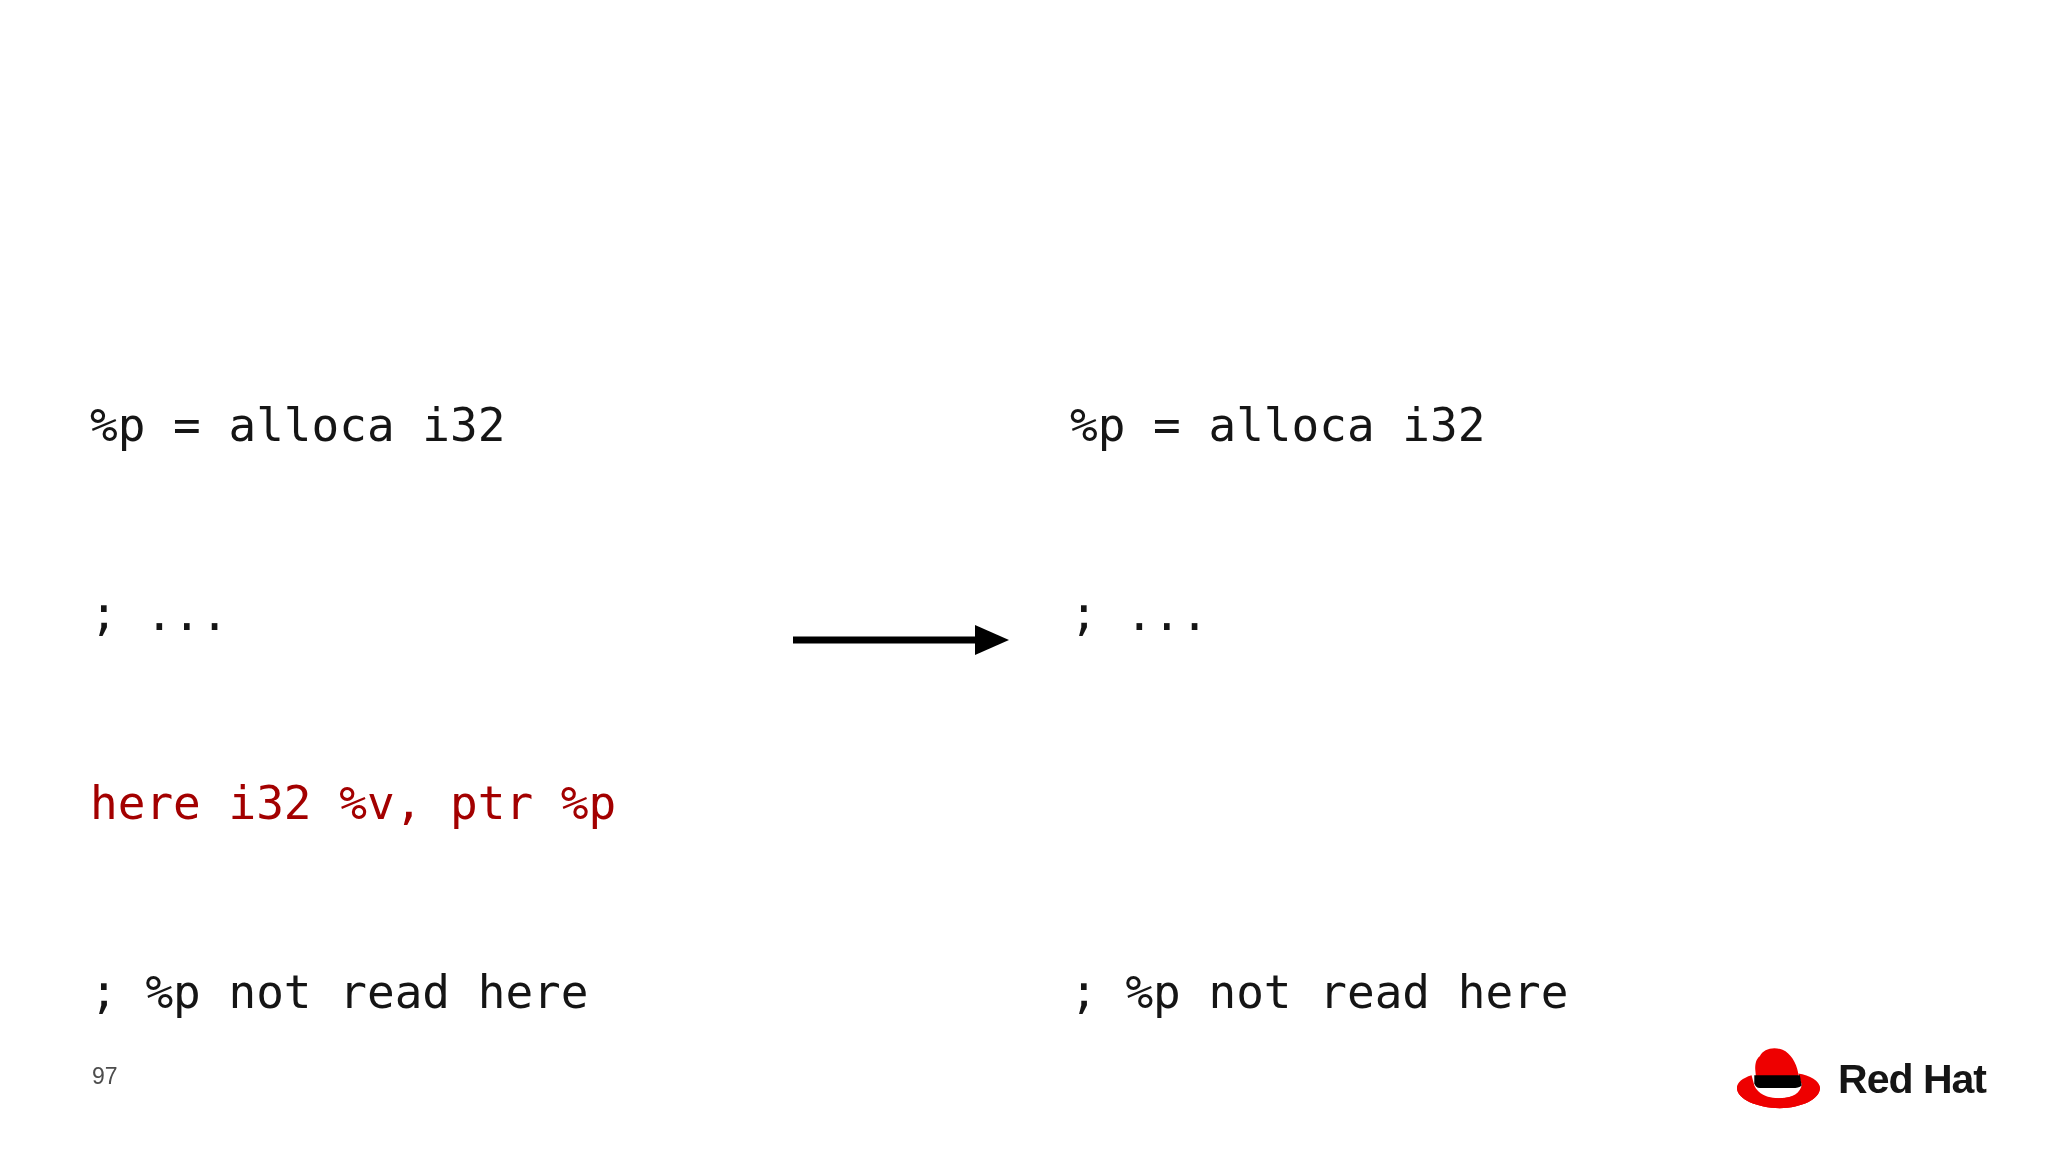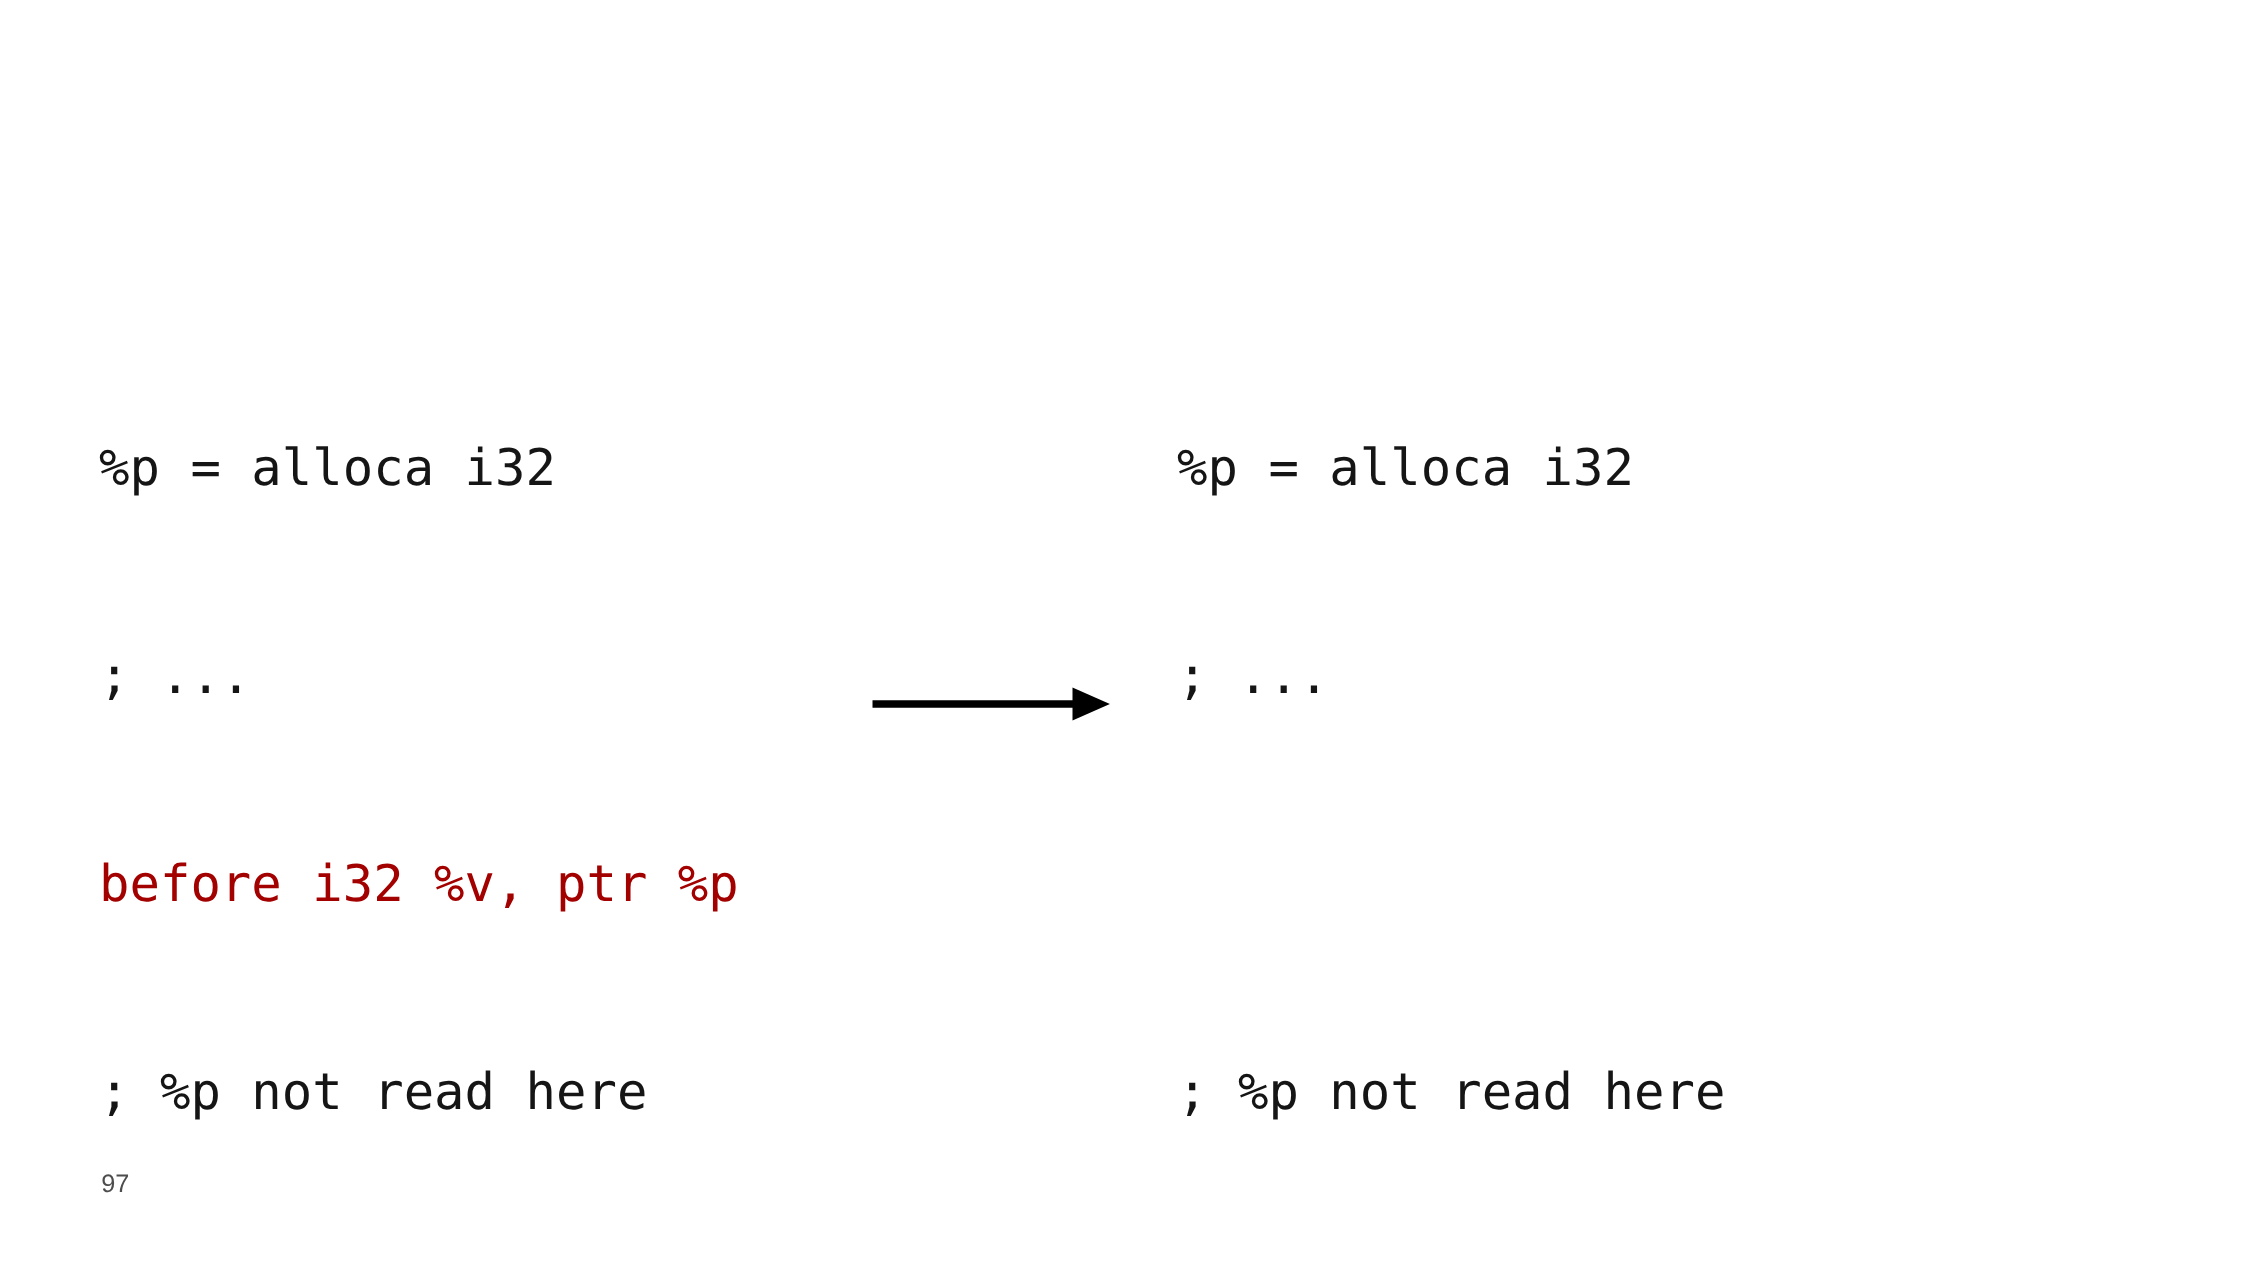--- a/index.html
+++ b/index.html
@@ -115,21 +115,21 @@
 <body>
 
 <div class="slide">
 
 
   <div class="code-area">
 
     <div class="code-block left">
       <span class="code-line">%p = alloca i32</span>
       <span class="code-line">; ...</span>
-      <span class="code-line dead">before i32 %v, ptr %p</span>
+      <span class="code-line dead">here i32 %v, ptr %p</span>
       <span class="code-line">; %p not read here</span>
       <span class="code-line">ret void</span>
     </div>
 
     <div class="code-block right">
       <span class="code-line">%p = alloca i32</span>
       <span class="code-line">; ...</span>
       <span class="code-line blank"></span>
       <span class="code-line">; %p not read here</span>
       <span class="code-line">ret void</span>
@@ -139,14 +139,31 @@
       <svg width="220" height="48" viewBox="0 0 220 48" xmlns="http://www.w3.org/2000/svg">
         <line x1="0" y1="24" x2="186" y2="24" stroke="#000000" stroke-width="7"></line>
         <polygon points="182,9 216,24 182,39" fill="#000000"></polygon>
       </svg>
     </div>
 
   </div>
 
   <div class="page-number">97</div>
 
+  <div class="brand-logo">
+    <span class="hat-mark">
+      <svg viewBox="0 0 100 68" width="92" height="62" xmlns="http://www.w3.org/2000/svg">
+
+        <path d="M30 9 C34 1 45 -2 55 2 C64 6 70 16 72 27 L72 34 L26 34 L25 23 C25 17 26 12 30 9 Z" fill="#EE0000"></path>
+
+        <path d="M72 28 C85 30 96 36 96 44 C96 56 76 66 52 66 C27 66 5 56 5 44 C5 38 11 33 21 30
+                 L24 41 C28 50 38 55 52 55 C66 55 75 49 76 40 Z" fill="#EE0000"></path>
+
+        <path d="M5 44 C5 56 27 66 52 66 C76 66 96 56 96 44 C96 40 92 37 86 34
+                 C84 46 70 55 51 55 C32 55 17 47 15 35 C9 37 5 40 5 44 Z" fill="#EE0000"></path>
+
+        <path d="M24 30 L74 30 L76 41 C74 43 70 44 66 44 L30 44 C27 44 25 42 24 39 Z" fill="#000000"></path>
+      </svg>
+    </span>
+    <span class="wordmark">Red Hat</span>
+  </div>
 
 </div>
 
 </body></html>

